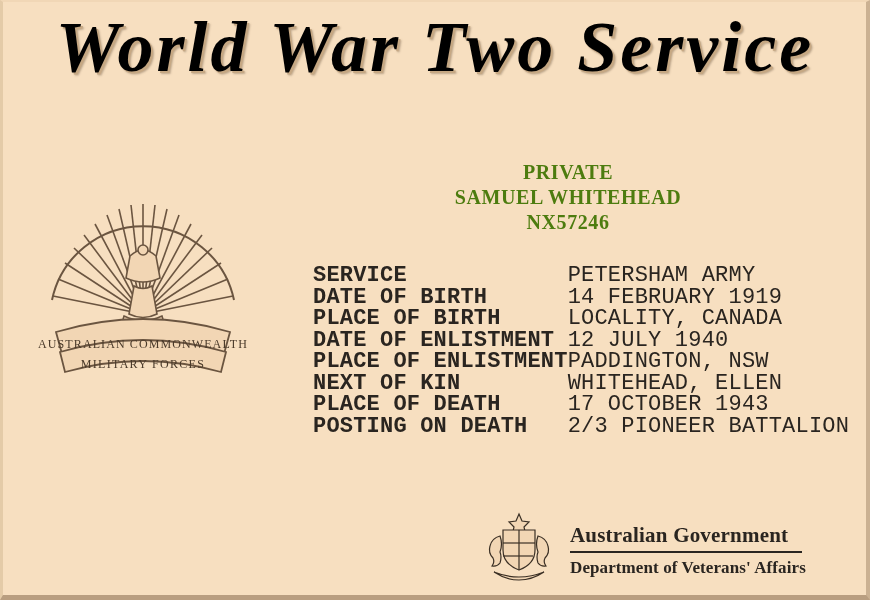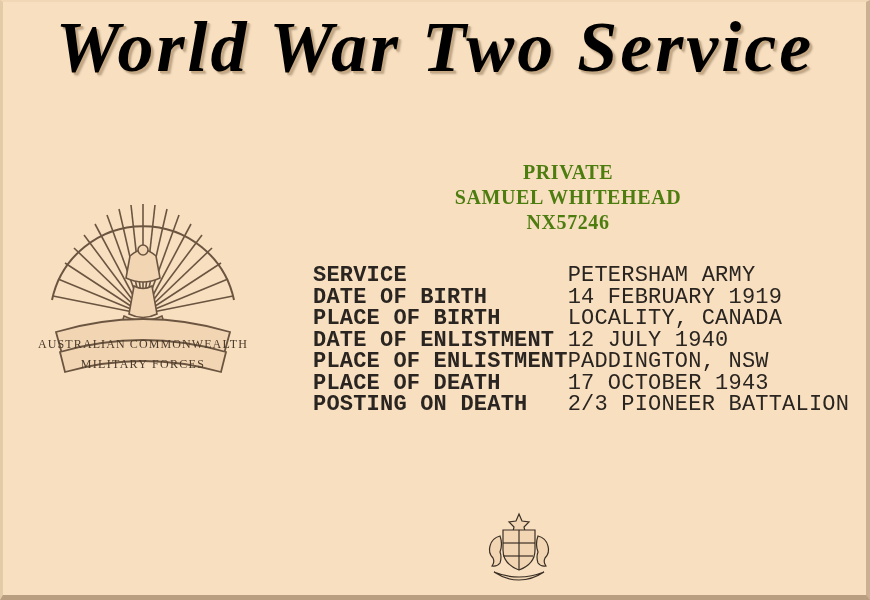--- a/index.html
+++ b/index.html
@@ -219,20 +219,24 @@
       </tr>
       <tr>
         <td class="label">DATE OF ENLISTMENT</td>
         <td class="value">12 JULY 1940</td>
       </tr>
       <tr>
         <td class="label">PLACE OF ENLISTMENT</td>
         <td class="value">PADDINGTON, NSW</td>
       </tr>
       <tr>
+        <td class="label">NEXT OF KIN</td>
+        <td class="value">WHITEHEAD, ELLEN</td>
+      </tr>
+      <tr>
         <td class="label">PLACE OF DEATH</td>
         <td class="value">17 OCTOBER 1943</td>
       </tr>
       <tr>
         <td class="label">POSTING ON DEATH</td>
         <td class="value">2/3 PIONEER BATTALION</td>
       </tr>
     </tbody>
   </table>
 
@@ -249,15 +253,20 @@
           <line x1="25" y1="44" x2="55" y2="44"></line>
 
           <path d="M22 24 q-8 2 -10 10 q-2 7 3 12 q2 4 -1 8 q5 1 8 -3 q2 -6 0 -11 q3 -8 0 -16 z"></path>
 
           <path d="M60 24 q8 2 10 10 q2 7 -3 12 q-2 4 1 8 q-5 1 -8 -3 q-2 -6 0 -11 q-3 -8 0 -16 z"></path>
 
           <path d="M16 60 q25 10 50 0 q-12 8 -25 8 q-13 0 -25 -8 z"></path>
         </g>
       </svg>
     </div>
+    <div class="gov-text">
+      <div class="gov-line1">Australian Government</div>
+      <div class="gov-rule"></div>
+      <div class="gov-line2">Department of Veterans' Affairs</div>
+    </div>
   </div>
 
 </div>
 
 </body></html>

